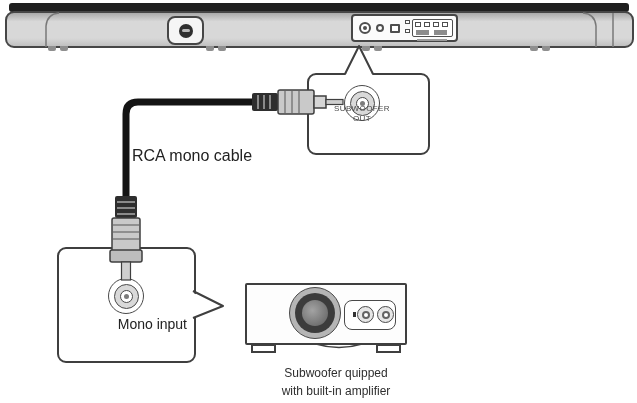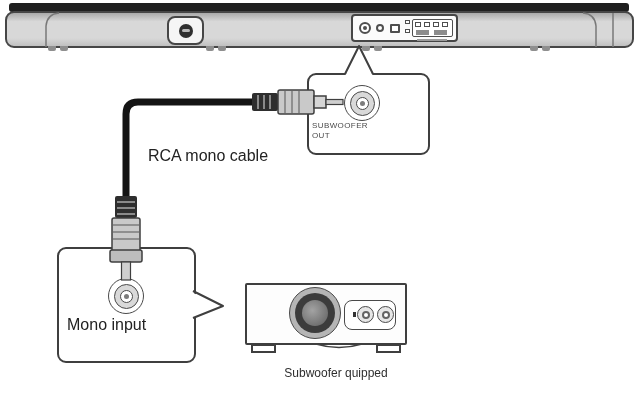--- a/index.html
+++ b/index.html
@@ -41,24 +41,24 @@
 
   
   .jack{display:grid;place-items:center;border:1.5px solid #4a4a4a;border-radius:50%;background:#fff;}
   .jack-outer{width:36px;height:36px;}
   .jack-mid{width:23px;height:23px;border:1.5px solid #4a4a4a;border-radius:50%;
     background:#d9d9d9;display:grid;place-items:center;}
   .jack-inner{width:11px;height:11px;border:1.5px solid #4a4a4a;border-radius:50%;
     background:#fff;display:grid;place-items:center;}
   .jack-dot{width:5px;height:5px;background:#7c7c7c;border-radius:50%;}
 
-  .lbl-out{left:312px;top:121px;width:100px;
+  .lbl-out{left:312px;top:104px;width:100px;text-align:center;
     font-size:8px;line-height:10px;letter-spacing:.4px;color:#4a4a4a;}
-  .lbl-mono{left:67px;top:316px;width:120px;text-align:left;font-size:16px;color:#222;}
-  .lbl-cable{left:148px;top:146px;font-size:16px;line-height:19px;color:#222;}
+  .lbl-mono{left:67px;top:316px;width:120px;text-align:right;font-size:14px;color:#222;}
+  .lbl-cable{left:132px;top:146px;font-size:16px;line-height:19px;color:#222;}
   .lbl-caption{left:238px;top:364px;width:196px;text-align:center;
     font-size:12px;line-height:18px;color:#2e2e2e;}
 
   
   .sw-cabinet{left:245px;top:283px;width:162px;height:62px;background:#fdfdfd;
     border:2px solid #3f3f3f;border-radius:2px;}
   .sw-speaker{left:289px;top:287px;width:52px;height:52px;border:1.5px solid #4a4a4a;border-radius:50%;
     background:#b5b5b5;display:grid;place-items:center;}
   .sw-cone-ring{width:40px;height:40px;background:#3c3c3c;border-radius:50%;display:grid;place-items:center;}
   .sw-cone{width:26px;height:26px;border-radius:50%;
@@ -153,20 +153,21 @@
   <div class="abs sw-panel"></div>
   <div class="abs sw-marker"></div>
   <div class="abs sw-knob" style="left:357px;top:306px;">
     <div class="sw-knob-in"></div>
   </div>
   <div class="abs sw-knob" style="left:377px;top:306px;">
     <div class="sw-knob-in"></div>
   </div>
   <div class="abs lbl-caption">
     <div>Subwoofer quipped</div>
+    <div>with built-in amplifier</div>
   </div>
 
   <svg width="637" height="403" viewBox="0 0 637 403">
 
     <path d="M59,13 Q47,14 46,26 L46,47" fill="none" stroke="#787878" stroke-width="1.5"></path>
     <path d="M583,13 Q595,14 596,26 L596,47" fill="none" stroke="#787878" stroke-width="1.5"></path>
     <path d="M613,13 L613,47" fill="none" stroke="#787878" stroke-width="1.5"></path>
 
     <polygon points="345,76 359,45 373,76" fill="#ffffff"></polygon>
     <path d="M345,74 L359,46 L373,74" fill="none" stroke="#3f3f3f" stroke-width="2" stroke-linejoin="round"></path>

